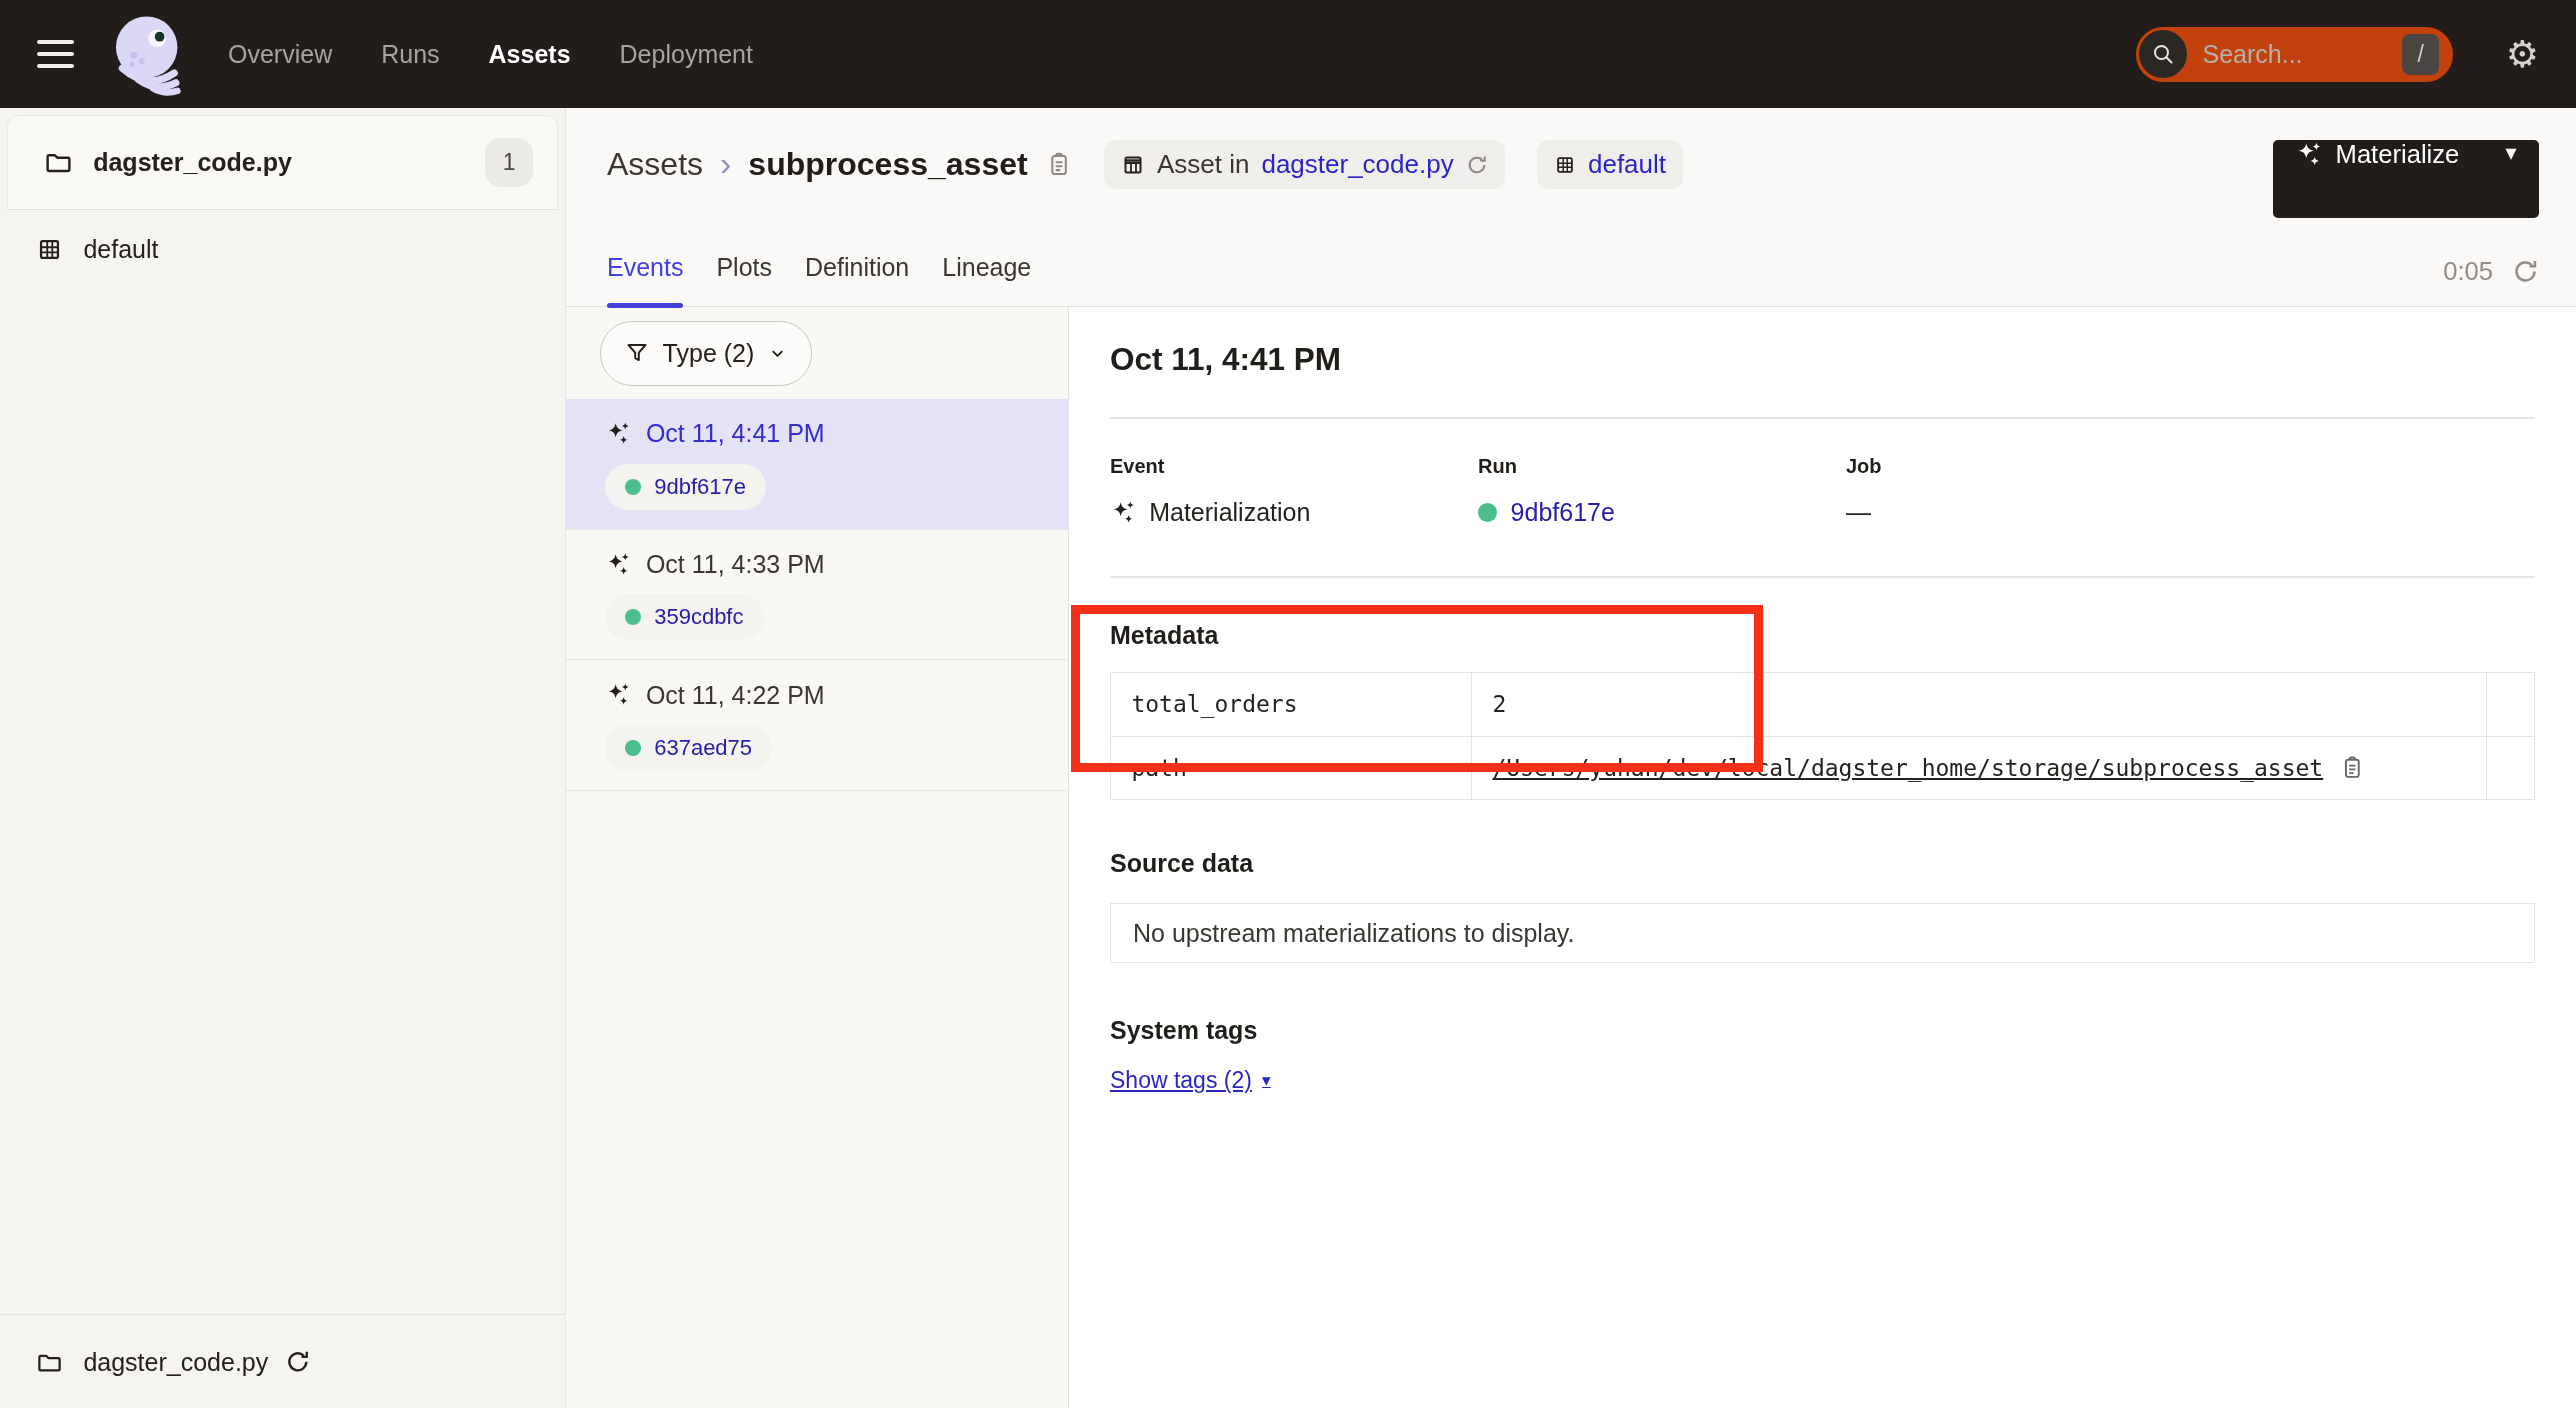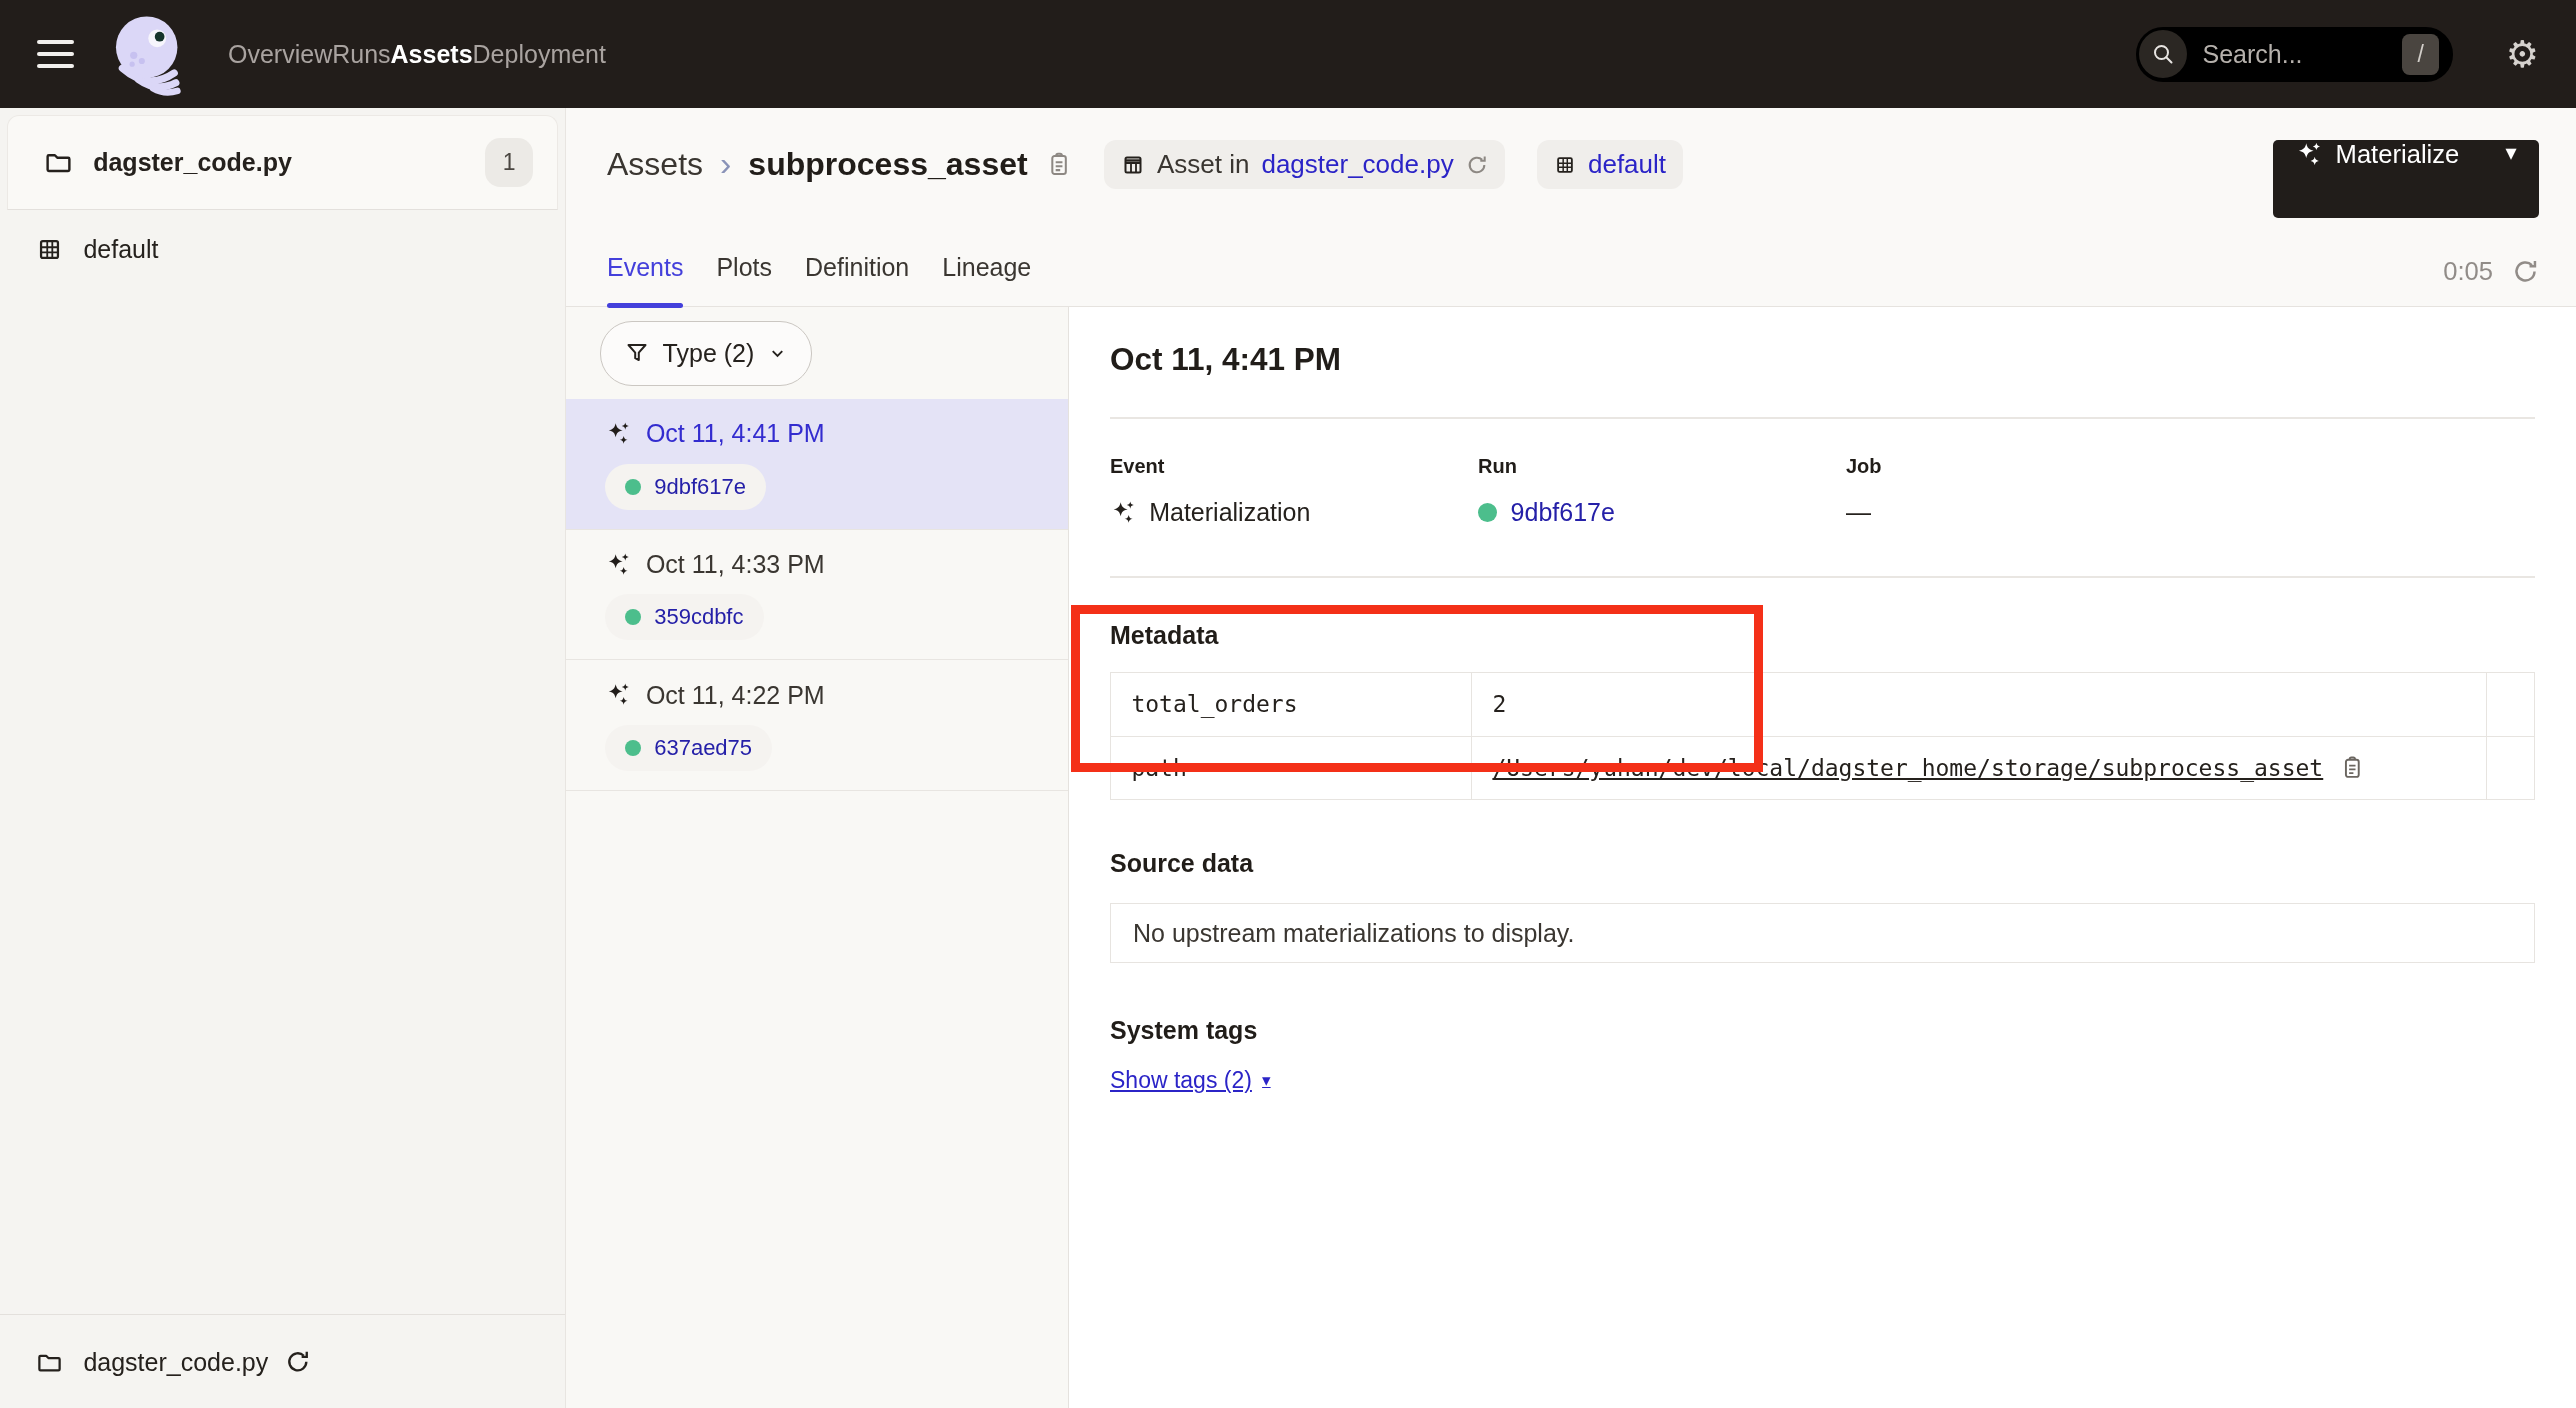--- a/index.html
+++ b/index.html
@@ -10,25 +10,25 @@
     position:relative; overflow:hidden;
     -webkit-font-smoothing:antialiased;
   }
   svg { display:block; }
 
   
   .navbar { height:108px; background:#221D1A; display:flex; align-items:center; padding:0 37px; }
   .hamburger { width:37px; display:flex; flex-direction:column; gap:7.7px; cursor:pointer; margin-right:29px; }
   .hamburger span { display:block; height:4.3px; border-radius:2.6px; background:#F2F0ED; }
   .logo { width:89px; height:95px; margin-right:36px; cursor:pointer; }
-  .nav-items { display:flex; align-items:center; }
+  .nav-items { display:flex; align-items:center; gap:49px; }
   .nav-item { font-size:25px; font-weight:500; color:#A9A3A0; cursor:pointer; }
   .nav-item.active { color:#FFFFFF; font-weight:700; }
   .nav-spacer { flex:1; }
-  .search-pill { width:317px; height:55px; border-radius:27px; background:#000000; display:flex; align-items:center; padding:3.4px; margin-right:53px; }
+  .search-pill { width:317px; height:55px; border-radius:27px; background:#c2410c; display:flex; align-items:center; padding:3.4px; margin-right:53px; }
   .search-circle { width:48px; height:48px; border-radius:50%; background:#2B2723; display:flex; align-items:center; justify-content:center; color:#E8E5E2; flex:none; }
   .search-input { flex:1; background:transparent; border:none; outline:none; color:#E8E5E2; font-size:25px; padding:0 15.3px; font-family:"Liberation Sans",sans-serif; min-width:0; }
   .search-input::placeholder { color:#B6B1AC; }
   .slash-key { width:37px; height:41px; border-radius:7.7px; background:#4A4540; color:#D2CEC9; font-size:23px; display:flex; align-items:center; justify-content:center; margin-right:10.2px; flex:none; }
   .gear { font-size:37px; color:#D6D2CE; cursor:pointer; line-height:1; }
 
   
   .app-body { display:flex; height:1301px; }
 
   

